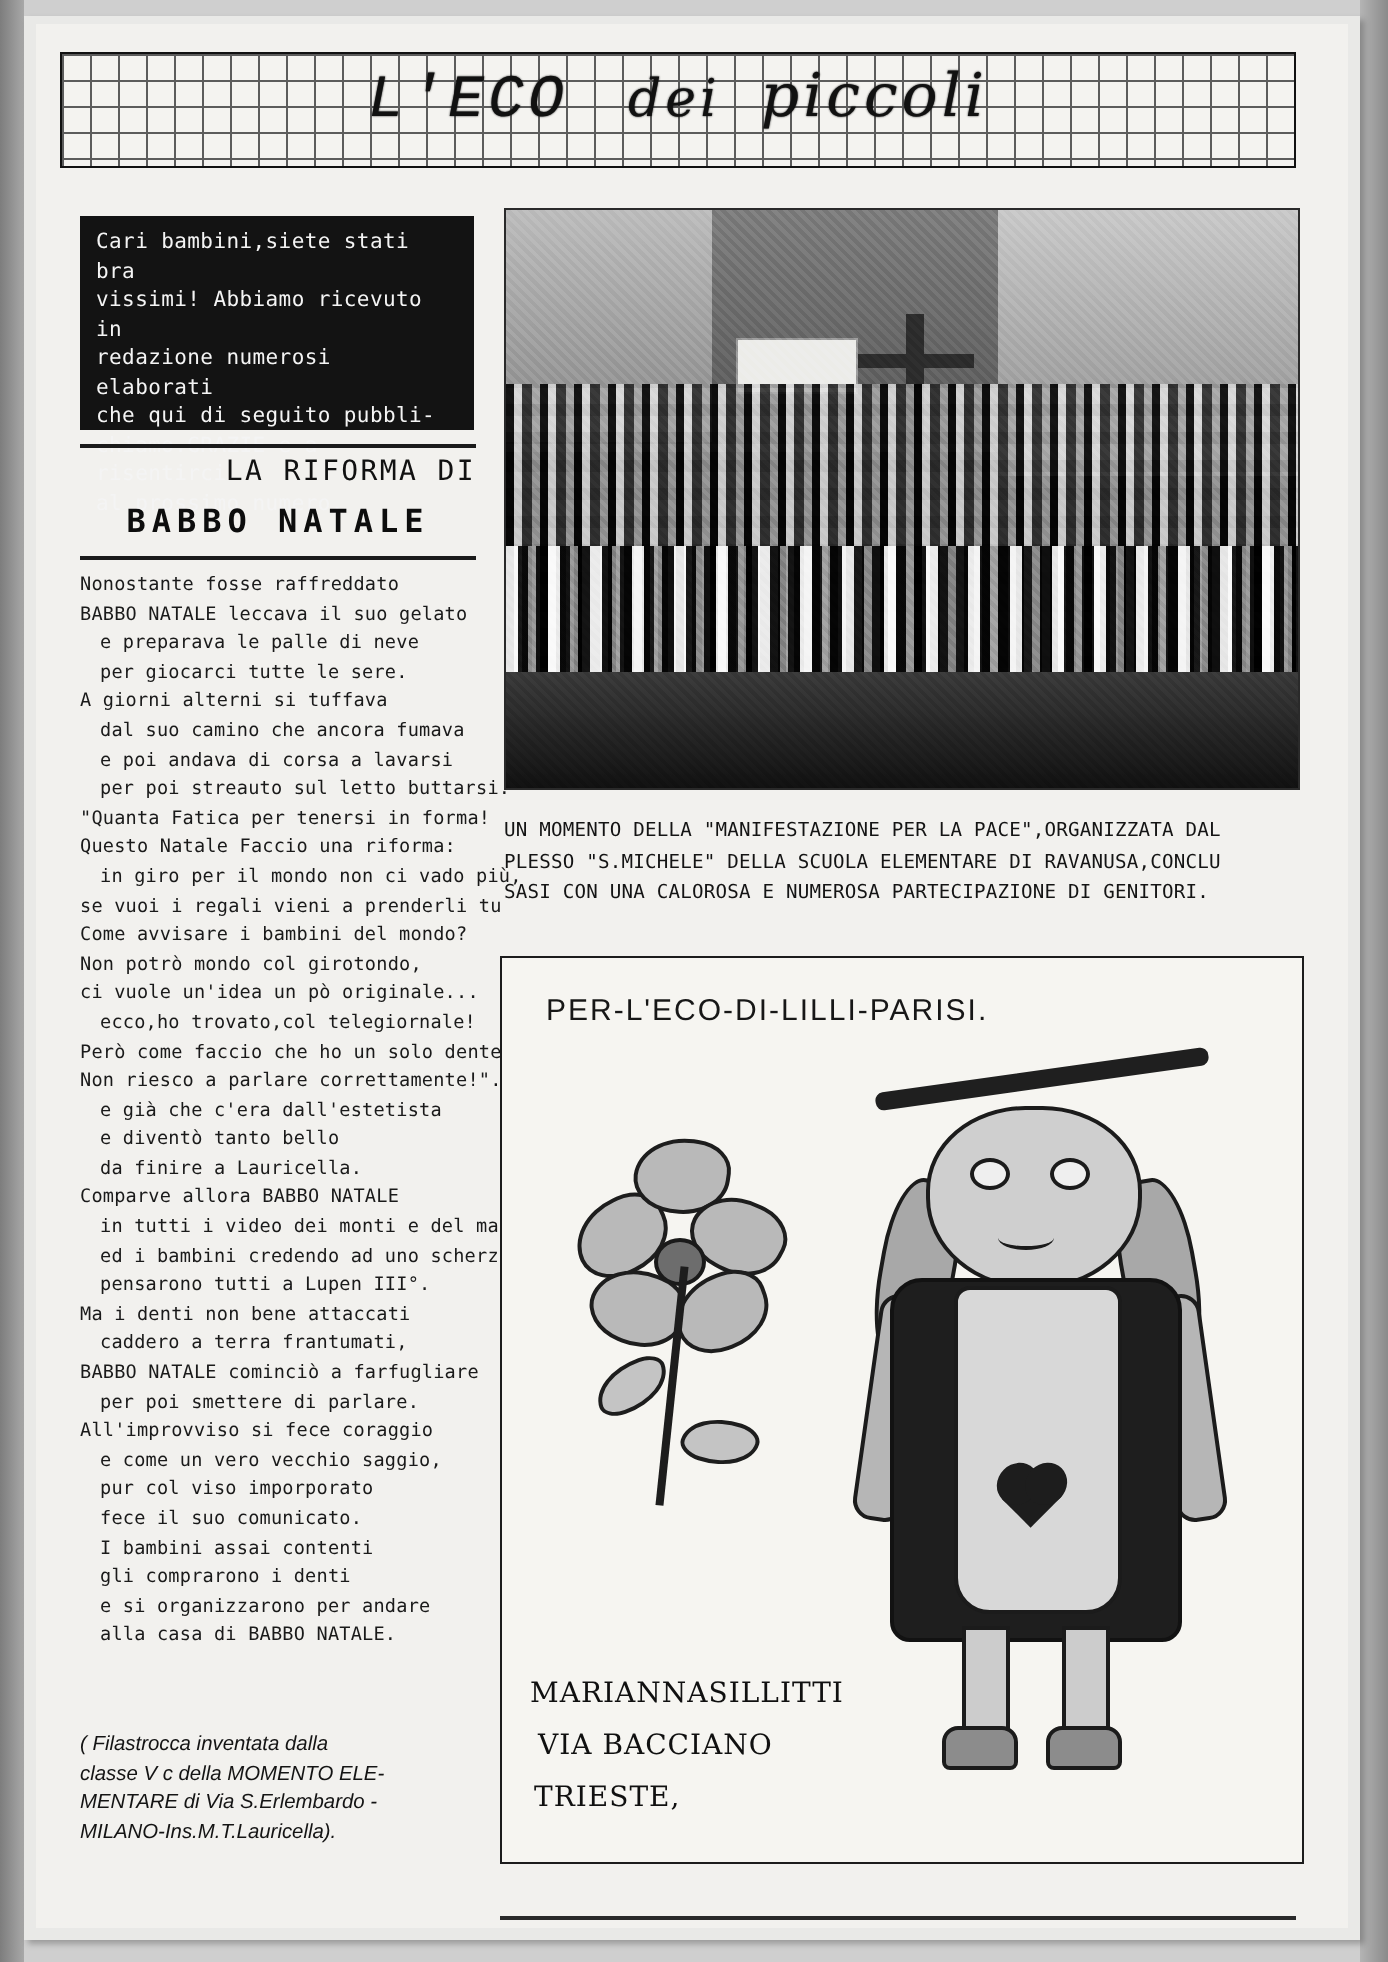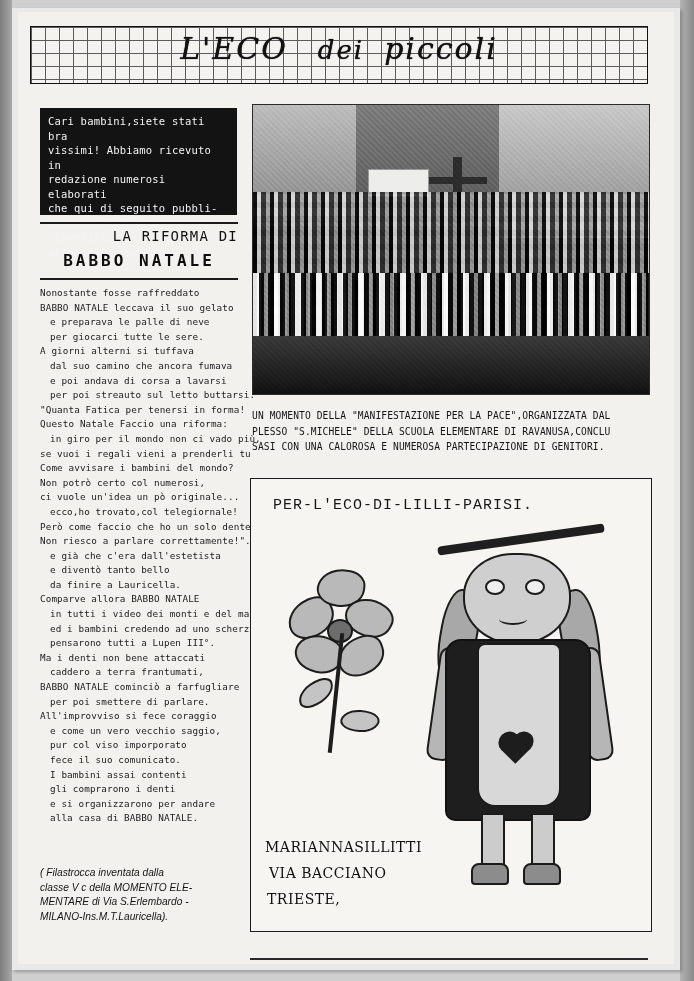--- a/index.html
+++ b/index.html
@@ -58,21 +58,21 @@
     position: absolute;
     left: 0; right: 0; top: 4px;
     text-align: center;
     font-family: "DejaVu Serif", serif;
     font-style: italic;
     font-size: 30px;
     letter-spacing: 2px;
     color: #111;
     text-shadow: 0 0 1px #111;
   }
-  .masthead-title .w1 { margin-right: 30px; }
+  .masthead-title .w1 { margin-right: 30px; font-family: Liberation Mono, monospace; }
   .masthead-title .w2 { margin-right: 20px; font-size: 26px; }
 
   
   .editorial {
     position: absolute;
     left: 40px;
     top: 108px;
     width: 197px;
     height: 107px;
     background: #131313;
@@ -227,21 +227,21 @@
     top: 478px;
     width: 400px;
     height: 452px;
     background: #f6f5f1;
     border: 1.5px solid #1c1c1c;
     overflow: hidden;
   }
   .drawing-title {
     position: absolute;
     left: 22px; top: 18px;
-    font-family: Liberation Mono, monospace;
+    font-family: Liberation Sans, sans-serif;
     font-size: 15px;
     letter-spacing: 1px;
     color: #171717;
   }
   .dr-sign {
     position: absolute;
     left: 14px;
     font-family: "DejaVu Serif", serif;
     font-size: 14px;
     color: #101010;
@@ -394,21 +394,21 @@
     <div class="ind">per giocarci tutte le sere.</div>
     <div>A giorni alterni si tuffava</div>
     <div class="ind">dal suo camino che ancora fumava</div>
     <div class="ind">e poi andava di corsa a lavarsi</div>
     <div class="ind">per poi streauto sul letto buttarsi.</div>
     <div>"Quanta Fatica per tenersi in forma!</div>
     <div>Questo Natale Faccio una riforma:</div>
     <div class="ind">in giro per il mondo non ci vado più,</div>
     <div>se vuoi i regali vieni a prenderli tu</div>
     <div>Come avvisare i bambini del mondo?</div>
-    <div>Non potrò certo col numerosi,</div>
+    <div>Non potrò mondo col girotondo,</div>
     <div>ci vuole un'idea un pò originale...</div>
     <div class="ind">ecco,ho trovato,col telegiornale!</div>
     <div>Però come faccio che ho un solo dente?</div>
     <div>Non riesco a parlare correttamente!".</div>
     <div class="ind">e già che c'era dall'estetista</div>
     <div class="ind">e diventò tanto bello</div>
     <div class="ind">da finire a Lauricella.</div>
     <div>Comparve allora BABBO NATALE</div>
     <div class="ind">in tutti i video dei monti e del mare</div>
     <div class="ind">ed i bambini credendo ad uno scherzo</div>

